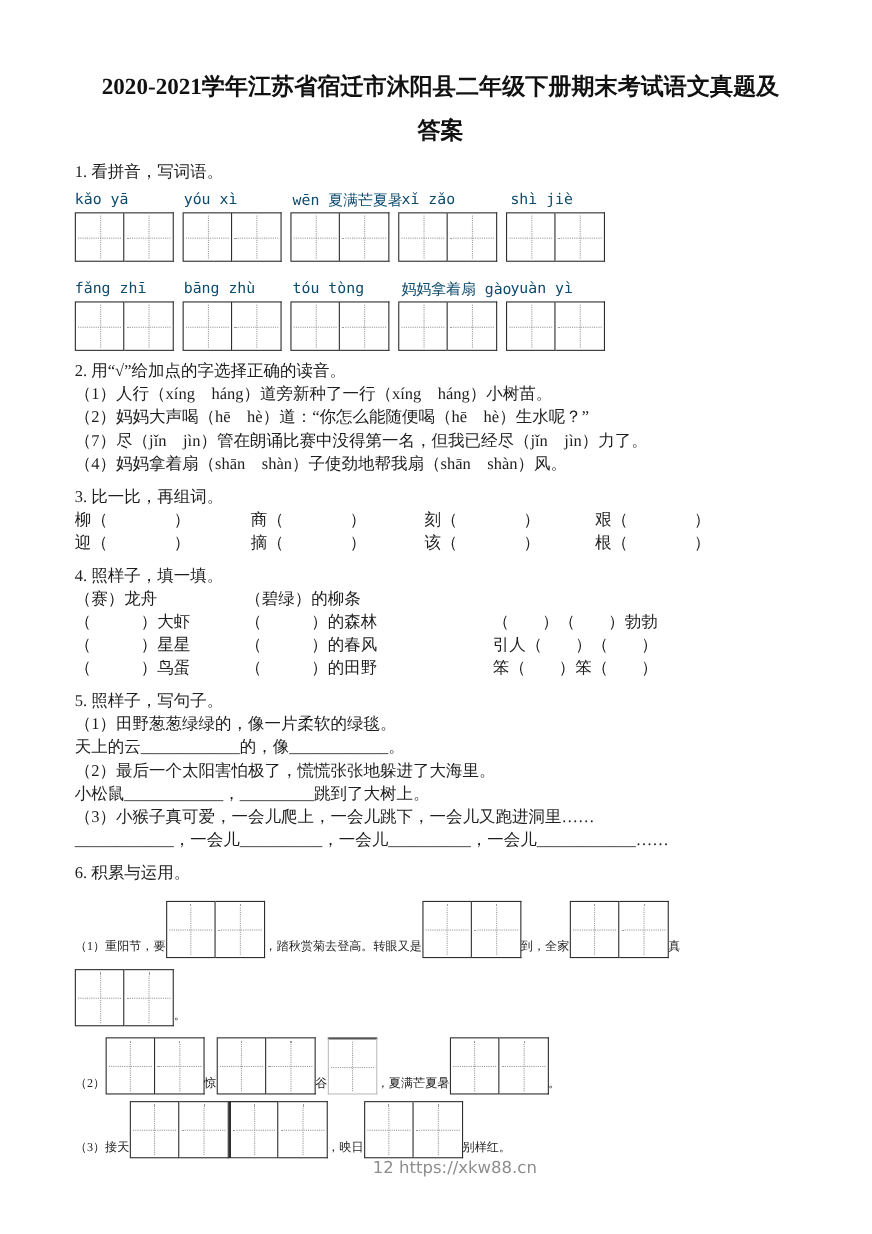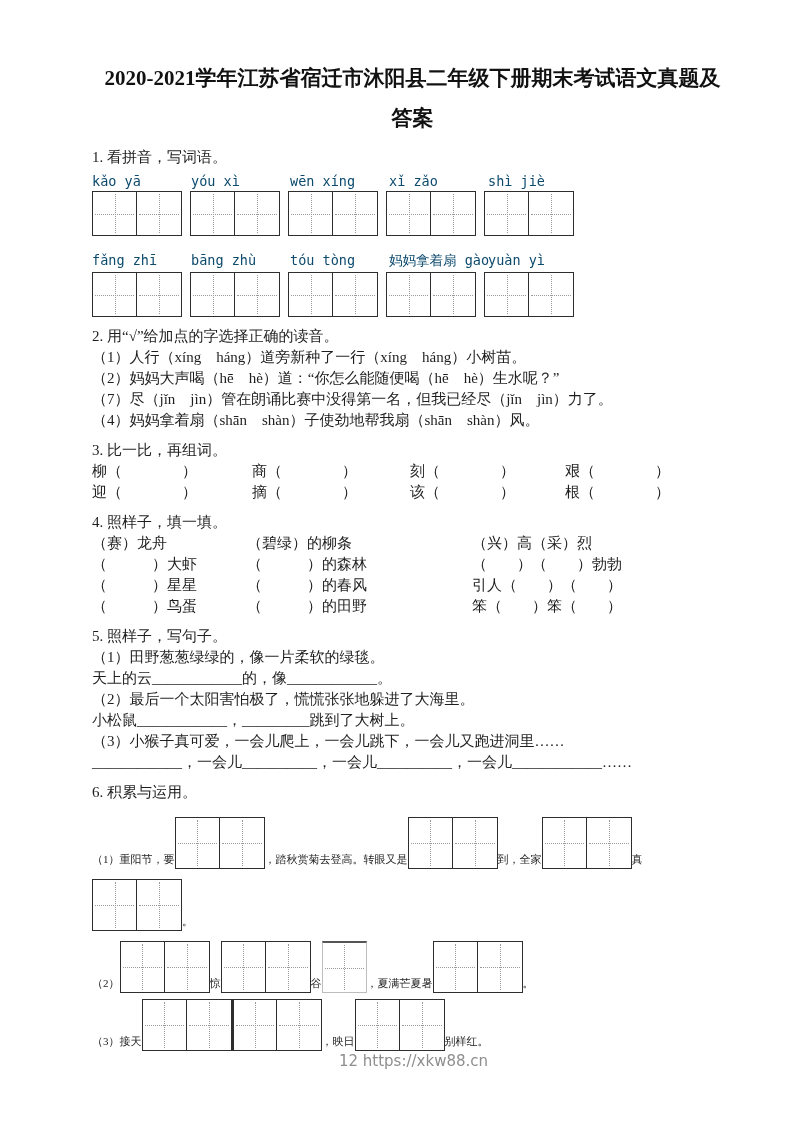--- a/index.html
+++ b/index.html
@@ -4,21 +4,21 @@
 <style>
   * { margin:0; padding:0; box-sizing:border-box; }
   html,body { background:#ffffff; }
   body {
     width:793px; height:1122px;
     font-family:"Liberation Serif","DejaVu Serif",serif;
     color:#1e1e1e;
     position:relative;
     overflow:hidden;
   }
-  .page { padding:58px 60px 0 92px; }
+  .page { padding:58px 60px 0 68px; }
 
   .title { text-align:center; font-weight:bold; font-size:21px; line-height:40px; color:#111; }
 
   .q-label { font-size:15px; line-height:21px; margin-top:9px; }
   .line    { font-size:15px; line-height:21px; }
 
   
   .pinyin-row { display:flex; margin-top:5px; font-family:"DejaVu Sans Mono",monospace; font-size:13.5px; color:#0c4a6e; }
   .pinyin-row span { width:99px; flex:0 0 auto; white-space:nowrap; }
 
@@ -72,21 +72,21 @@
   <div class="title">
     <div>2020-2021学年江苏省宿迁市沐阳县二年级下册期末考试语文真题及</div>
     <div>答案</div>
   </div>
 
   <div class="q-label">1. 看拼音，写词语。</div>
 
   <div class="pinyin-row">
     <span>kǎo yā</span>
     <span>yóu xì</span>
-    <span>wēn xíng</span>
+    <span>wēn 夏满芒夏暑</span>
     <span>xǐ zǎo</span>
     <span>shì jiè</span>
   </div>
   <div class="grid-row">
     <div class="tzg">
         <div class="cell"></div>
         <div class="cell"></div>
       </div>
     <div class="tzg">
         <div class="cell"></div>
@@ -153,21 +153,20 @@
     <span>迎（　　　　）</span>
     <span>摘（　　　　）</span>
     <span>该（　　　　）</span>
     <span>根（　　　　）</span>
   </div>
 
   <div class="q-label">4. 照样子，填一填。</div>
   <div class="cols cols4">
     <span>（赛）龙舟</span>
     <span>（碧绿）的柳条</span>
-    <span>（兴）高（采）烈</span>
   </div>
   <div class="cols cols4">
     <span>（　　　）大虾</span>
     <span>（　　　）的森林</span>
     <span>（　　）（　　）勃勃</span>
   </div>
   <div class="cols cols4">
     <span>（　　　）星星</span>
     <span>（　　　）的春风</span>
     <span>引人（　　）（　　）</span>

